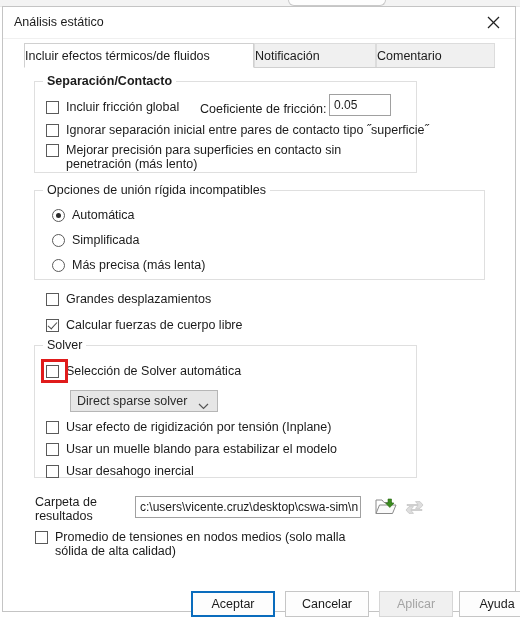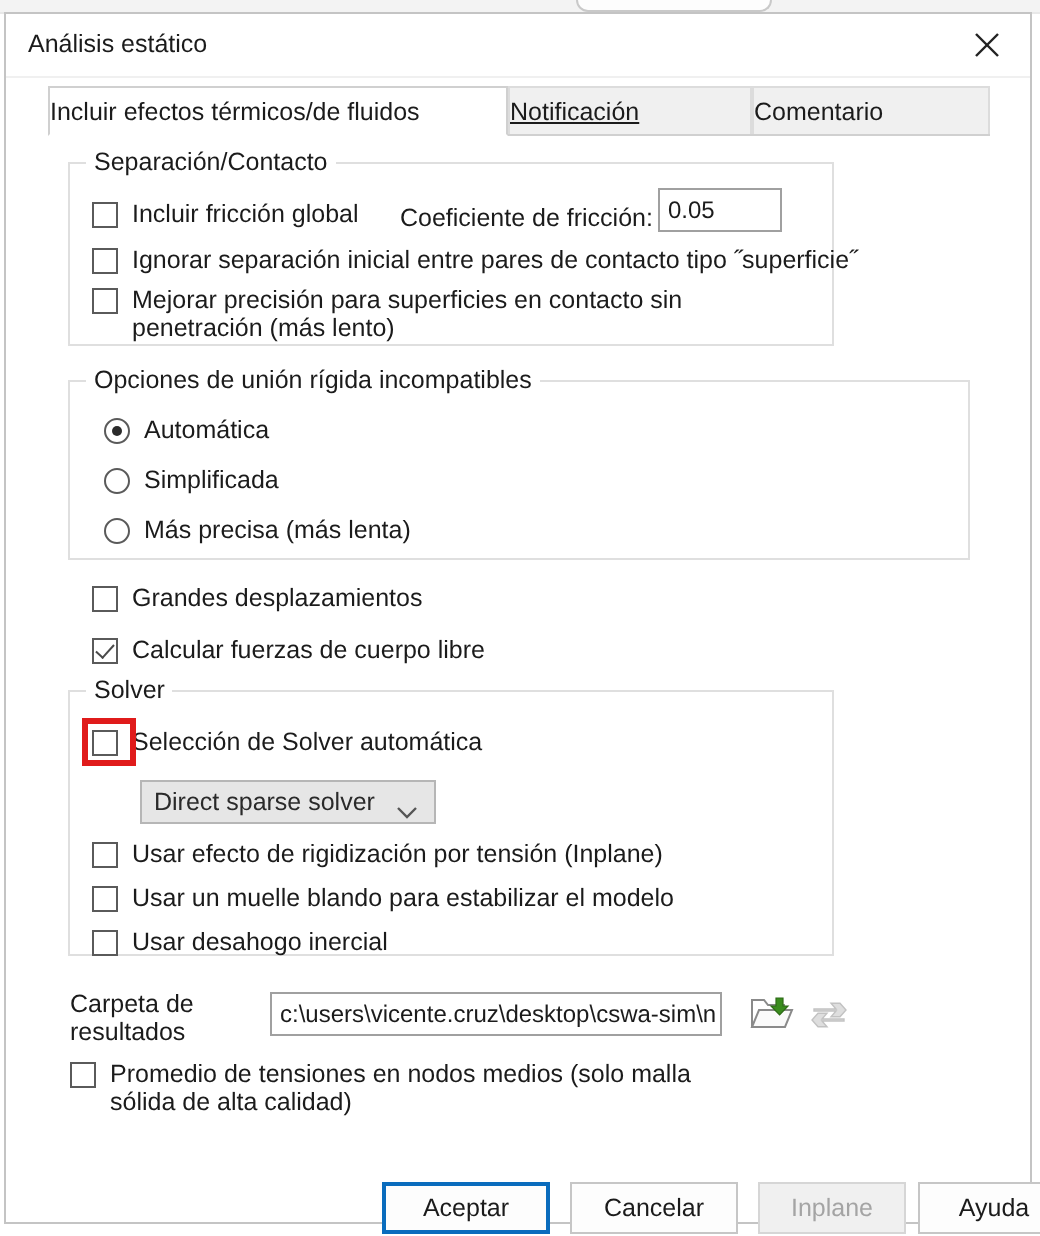--- a/index.html
+++ b/index.html
@@ -87,21 +87,21 @@
     white-space: nowrap;
     cursor: default;
   }
   .tab.active {
     background: #ffffff;
     border: 1px solid #d0d0d0;
     border-bottom: 1px solid #ffffff;
     z-index: 3;
   }
   .tab-0 { left: 0;    width: 230px; }
-  .tab-1 { left: 230px; width: 122px; text-decoration: underline; }
+  .tab-1 { left: 230px; width: 122px; }
   .tab-2 { left: 352px; width: 119px; }
 
   .tabpanel {
     position: absolute;
     left: 21px; top: 60px;
     width: 471px; height: 490px;
     background: #ffffff;
     border-top: 1px solid #d0d0d0;
     box-sizing: border-box;
   }
@@ -116,21 +116,21 @@
   .group > .legend {
     position: absolute;
     top: -8px; left: 8px;
     padding: 0 4px;
     background: #ffffff;
     font-size: 12.5px;
     color: #1b1b1b;
     white-space: nowrap;
   }
 
-  .grp-sep    { left: 10px;  top: 13px;  width: 383px; height: 92px; }
+  .grp-sep    { left: 10px;  top: 13px;  width: 383px; height: 92px; font-weight: bold; }
   .grp-rigid  { left: 10px;  top: 122px; width: 451px; height: 90px; }
   .grp-solver { left: 10px;  top: 277px; width: 383px; height: 133px; }
 
   
   .cb-row {
     position: absolute;
     display: flex;
     align-items: flex-start;
     white-space: nowrap;
     cursor: default;
@@ -425,20 +425,20 @@
   </div>
 
   <div class="btnrow">
     <div class="dlgbtn b-ok default">
       <span>Aceptar</span>
     </div>
     <div class="dlgbtn b-cancel">
       <span>Cancelar</span>
     </div>
     <div class="dlgbtn b-apply disabled">
-      <span>Inplane</span>
+      <span>Aplicar</span>
     </div>
     <div class="dlgbtn b-help">
       <span>Ayuda</span>
     </div>
   </div>
 
 </div>
 
 </body></html>

